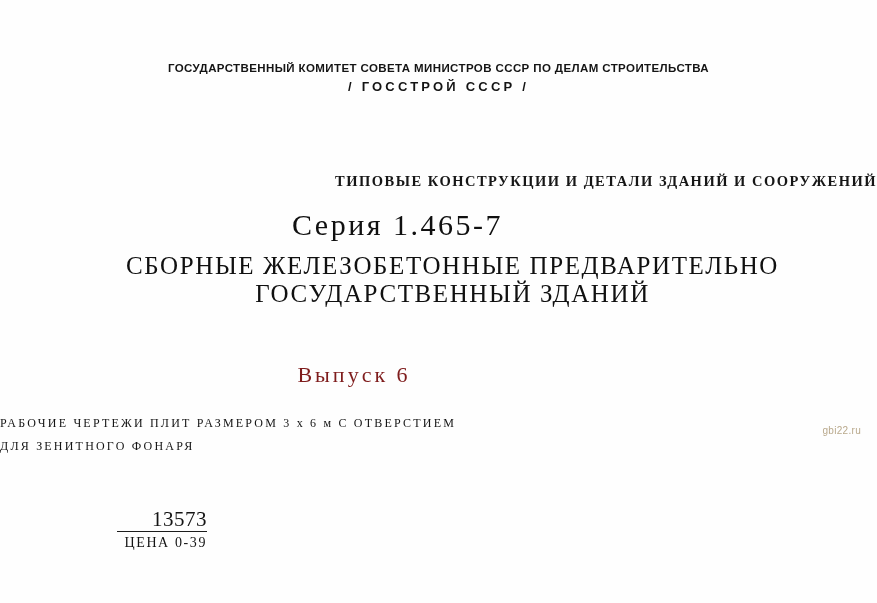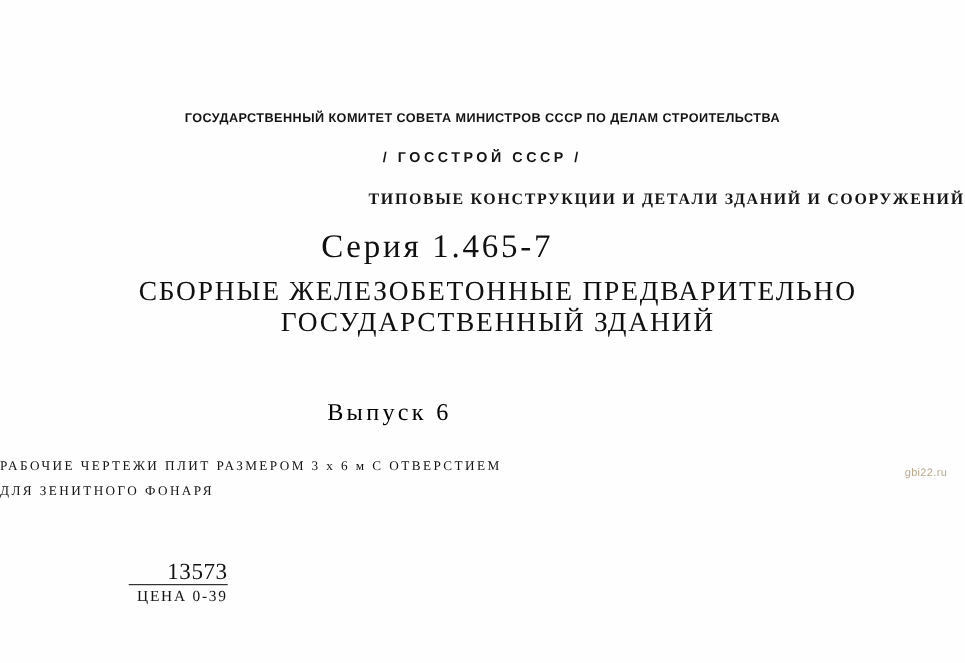--- a/index.html
+++ b/index.html
@@ -31,24 +31,23 @@
     width: 877px;
     text-align: center;
   }
   .org-line1 {
     font-family: "Liberation Sans", sans-serif;
     font-size: 11.5px;
     font-weight: 700;
     letter-spacing: 0.4px;
     color: #141414;
     white-space: nowrap;
-    margin-top: 40px;
   }
   .org-line2 {
-    margin-top: 21px;
+    margin-top: 5px;
     font-family: "Liberation Sans", sans-serif;
     font-size: 13px;
     font-weight: 700;
     letter-spacing: 3.2px;
     color: #141414;
   }
 
   
   .subject {
     position: absolute;
@@ -96,21 +95,21 @@
   
   .issue {
     position: absolute;
     top: 362px;
     left: 0;
     width: 708px;
     text-align: center;
     font-family: "Liberation Serif", serif;
     font-size: 22px;
     letter-spacing: 3px;
-    color: #000000;
+    color: #7f1d1d;
   }
 
   
   .description {
     position: absolute;
     top: 412px;
     left: 0;
     width: 877px;
     text-align: left;
     font-family: "Liberation Serif", serif;

